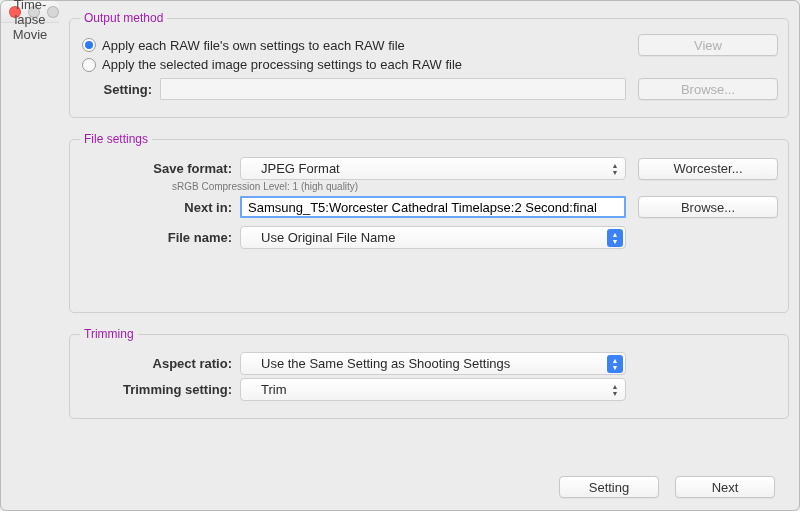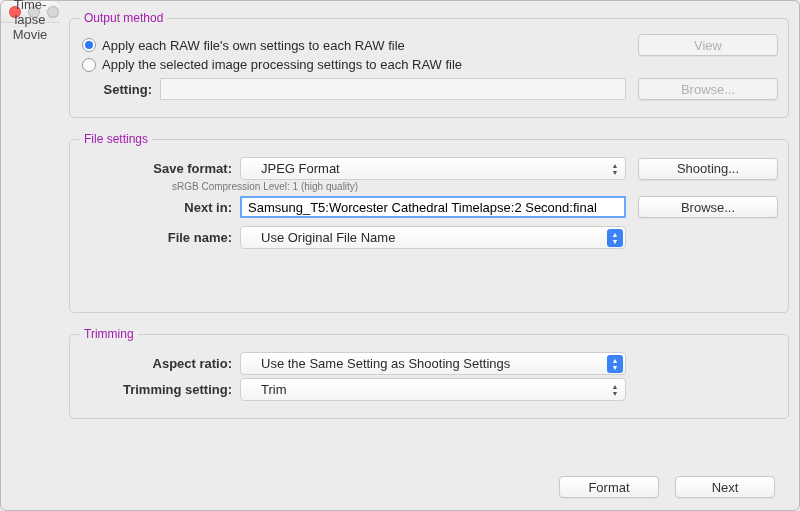--- a/index.html
+++ b/index.html
@@ -182,21 +182,21 @@
     <fieldset class="group" style="padding-bottom:60px;">
       <legend>File settings</legend>
 
       <div class="row">
         <div class="label-col">Save format:</div>
         <div class="select">
           <span class="sel-text">JPEG Format</span>
           <span class="sel-arrows plain">▲<br>▼</span>
         </div>
         <div class="btncol">
-            <div class="btn">Shooting...</div>
+            <div class="btn">Worcester...</div>
           </div>
       </div>
       <div class="helper">sRGB Compression Level: 1 (high quality)</div>
 
       <div class="row">
         <div class="label-col">Next in:</div>
         <div class="field focus">
           <input value="Samsung_T5:Worcester Cathedral Timelapse:2 Second:final" style="">
         </div>
         <div class="btncol">
@@ -230,18 +230,18 @@
         <div class="label-col">Trimming setting:</div>
         <div class="select">
           <span class="sel-text">Trim</span>
           <span class="sel-arrows plain">▲<br>▼</span>
         </div>
         <div class="btncol"></div>
       </div>
     </fieldset>
 
     <div class="footer">
-      <div class="btn">Format</div>
+      <div class="btn">Setting</div>
       <div class="btn">Next</div>
     </div>
 
   </div>
 </div>
 
 </body></html>

